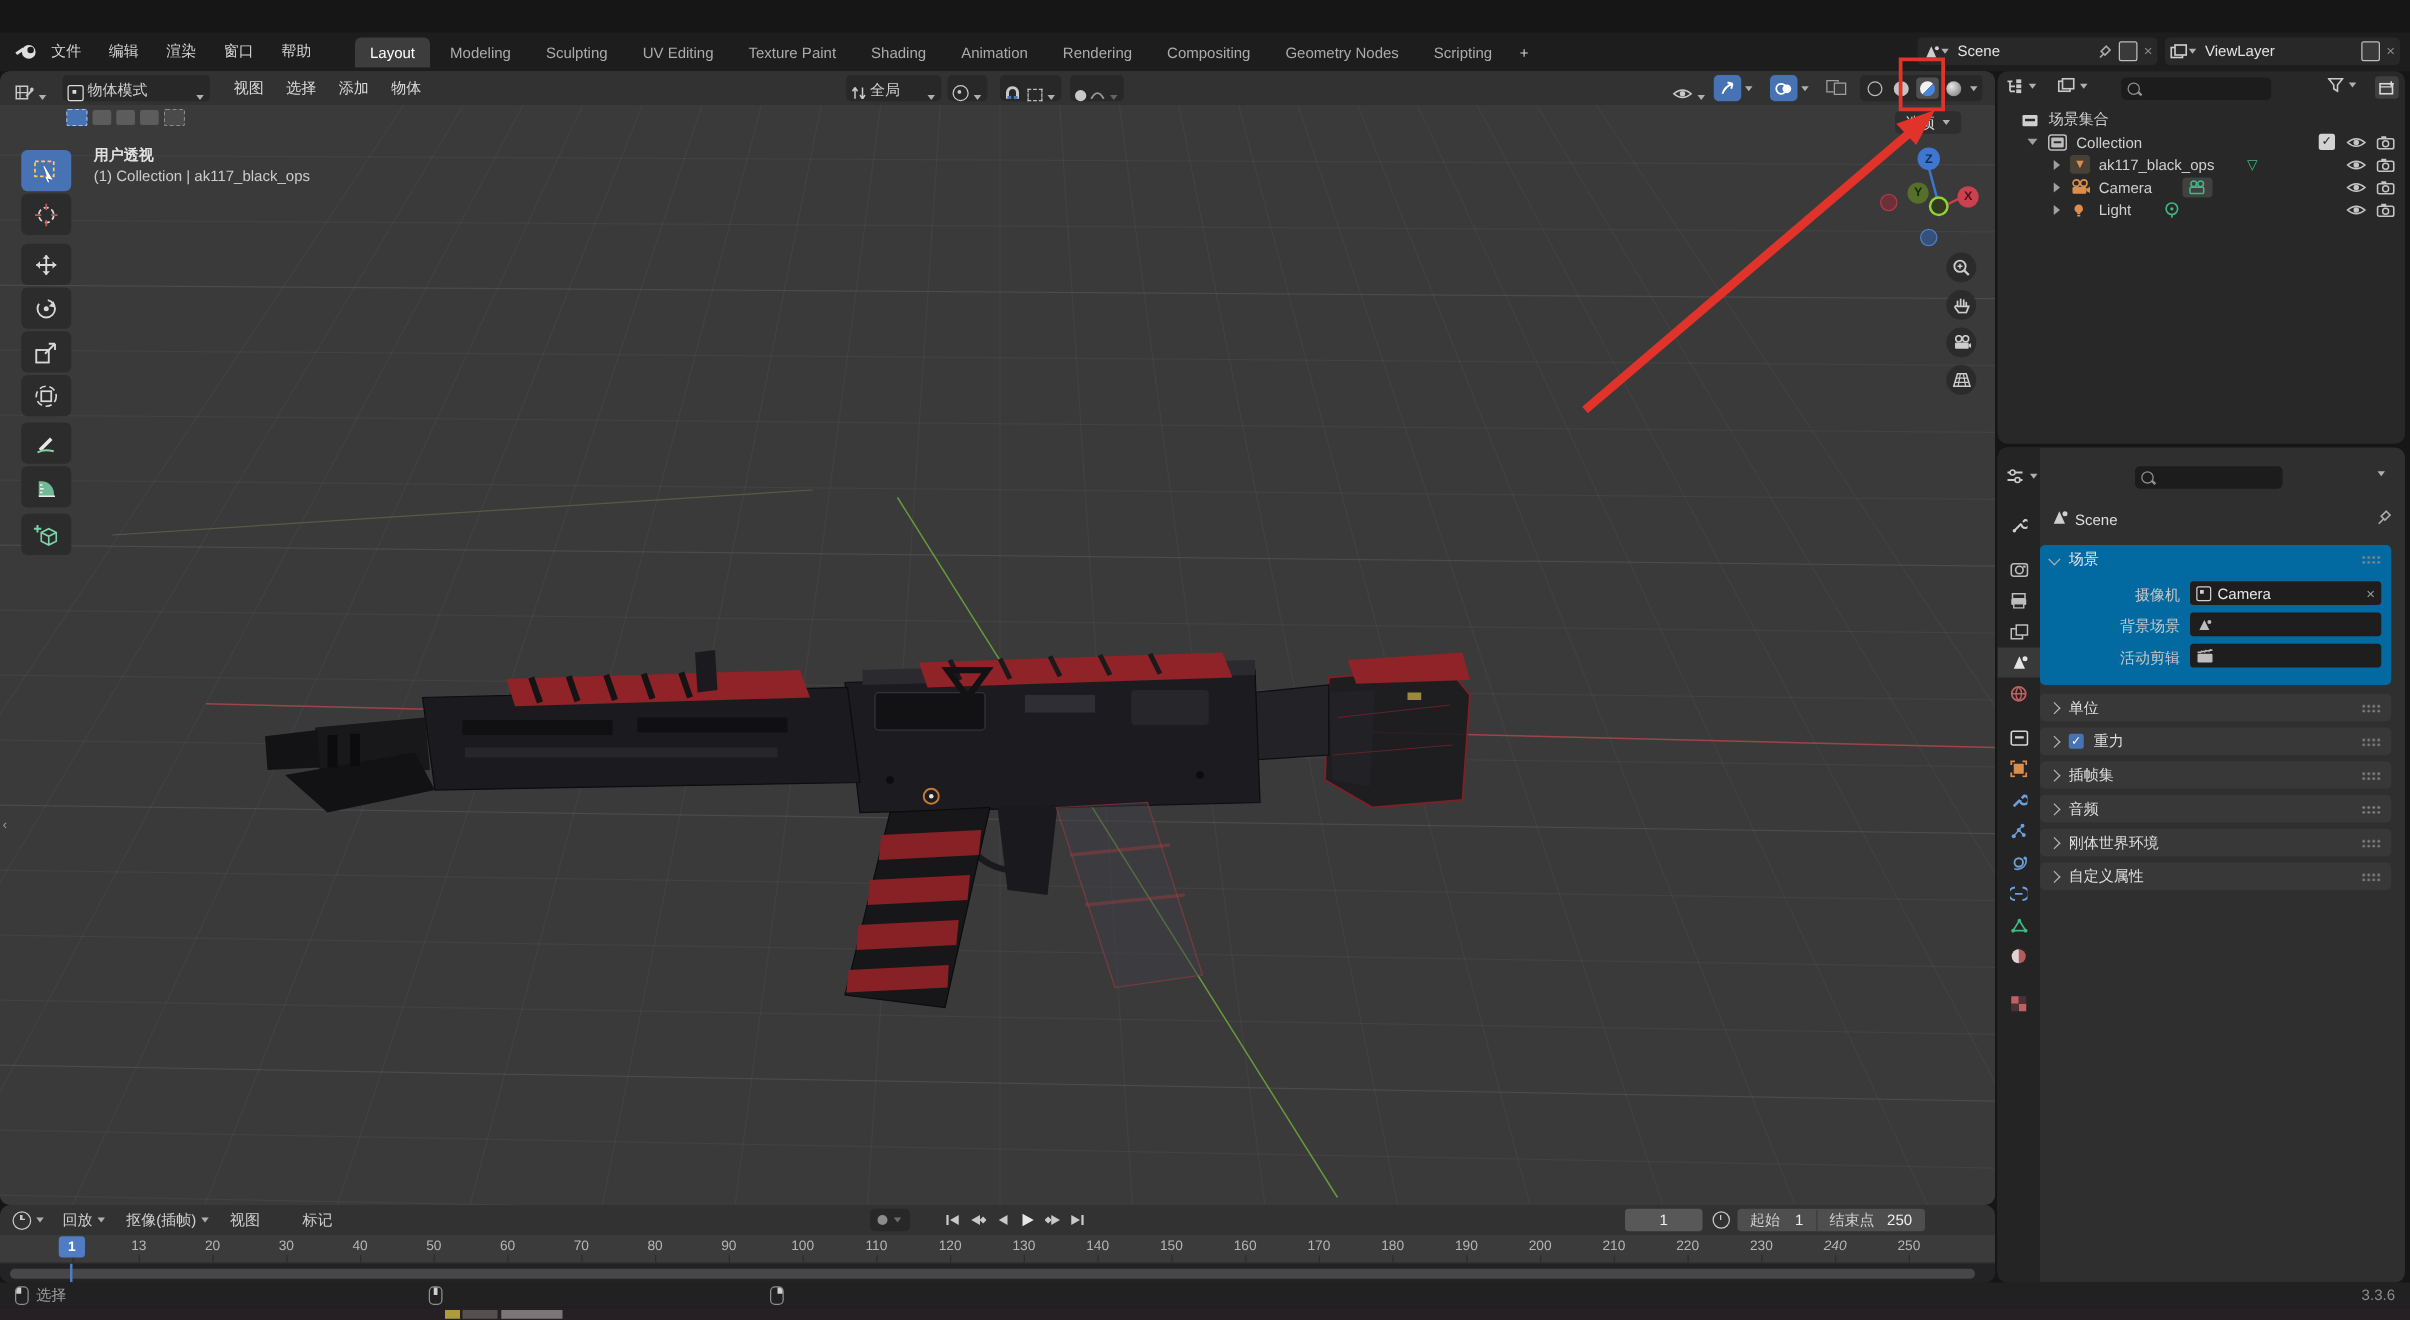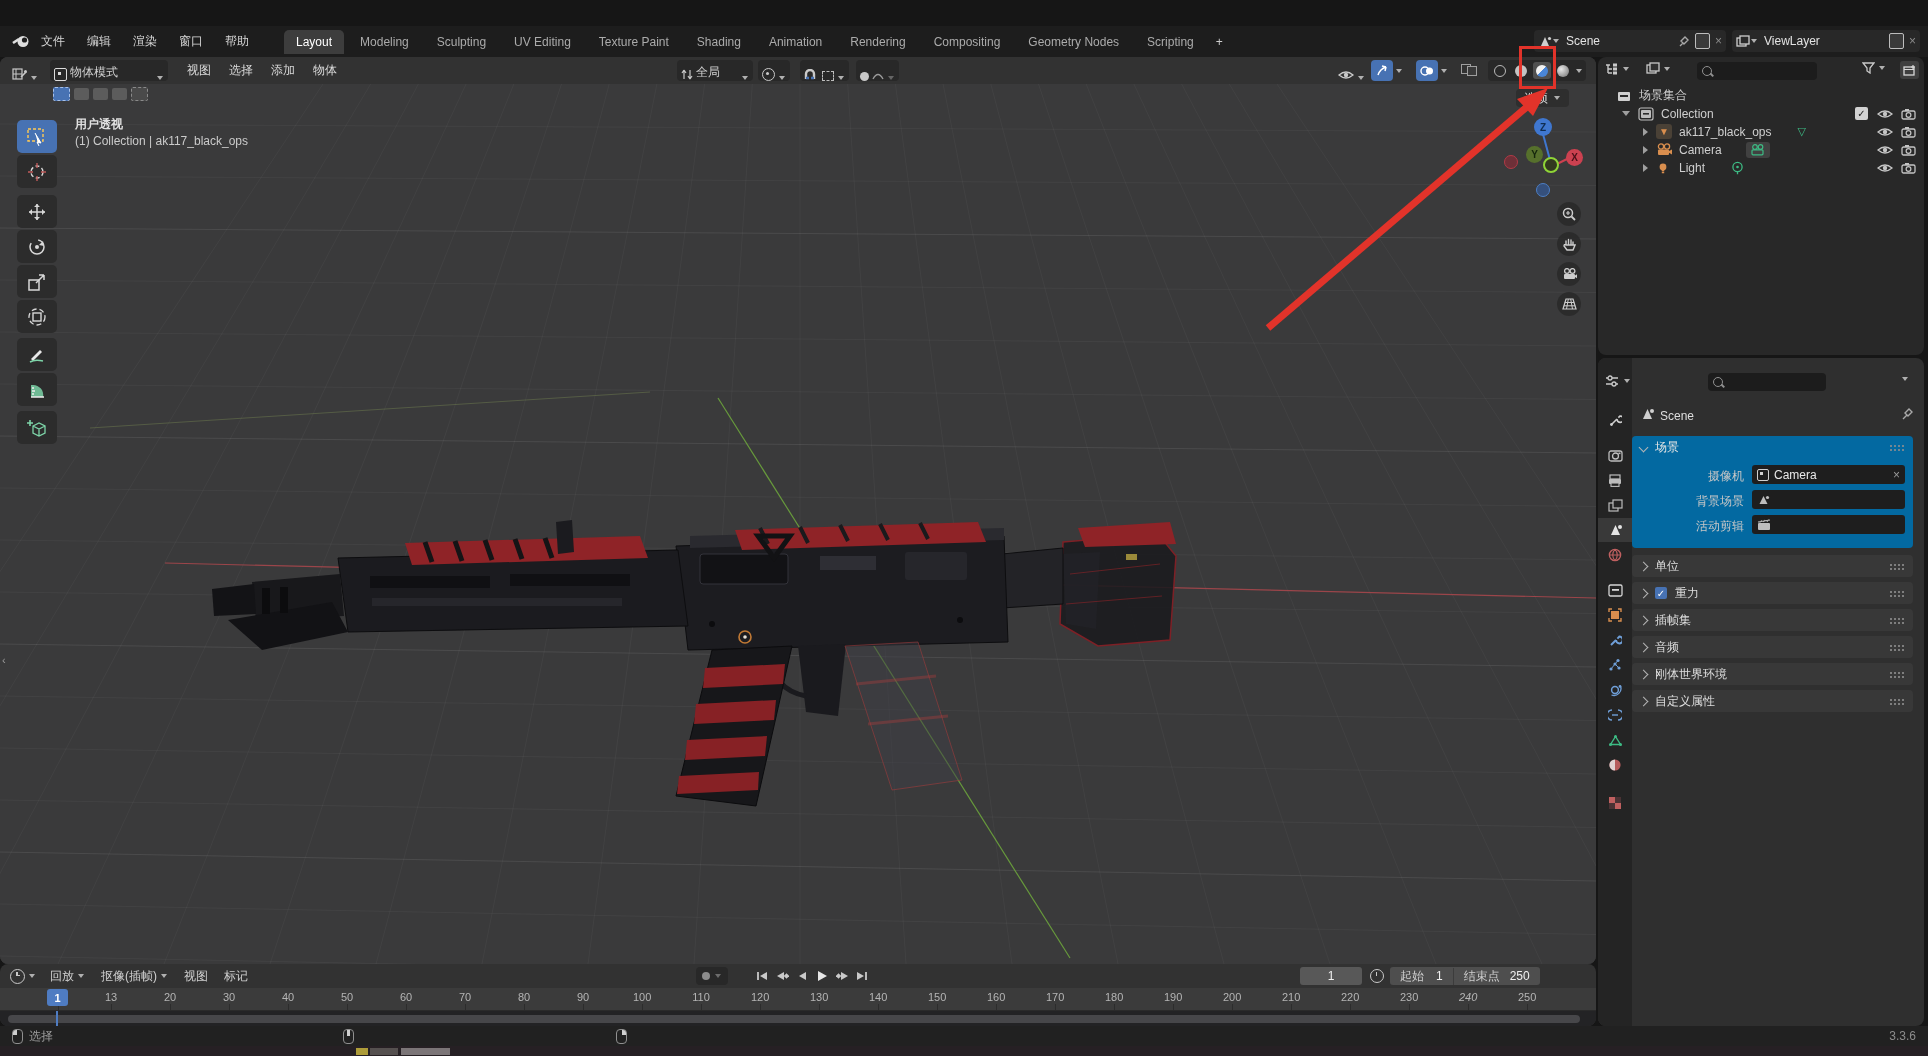--- a/index.html
+++ b/index.html
@@ -775,21 +775,21 @@
       </div>
       <div class="flex" style="margin-left:14px;gap:3px">
           <span>回放</span>
           <i class="cv"></i>
         </div>
       <div class="flex" style="margin-left:16px;gap:3px">
           <span>抠像(插帧)</span>
           <i class="cv"></i>
         </div>
       <span style="margin-left:16px">视图</span>
-      <span style="margin-left:16px">标记</span>
+      <span style="margin-left:34px">标记</span>
 
       <div class="px flex pill" style="left:696px;top:3px;height:18px;padding:0 6px;gap:4px">
         <i style="width:8px;height:8px;border-radius:50%;background:#8c8c8c"></i>
           <i class="cv" style="opacity:.5"></i>
       </div>
       <div class="px flex" style="left:752px;top:3px">
         <span class="pbt">
             <svg width="12" height="10">
               <path d="M2 1v8" stroke="#c9c9c9" stroke-width="1.8"></path>
               <path d="M11 1 L4 5 l7 4z" fill="#c9c9c9"></path>

